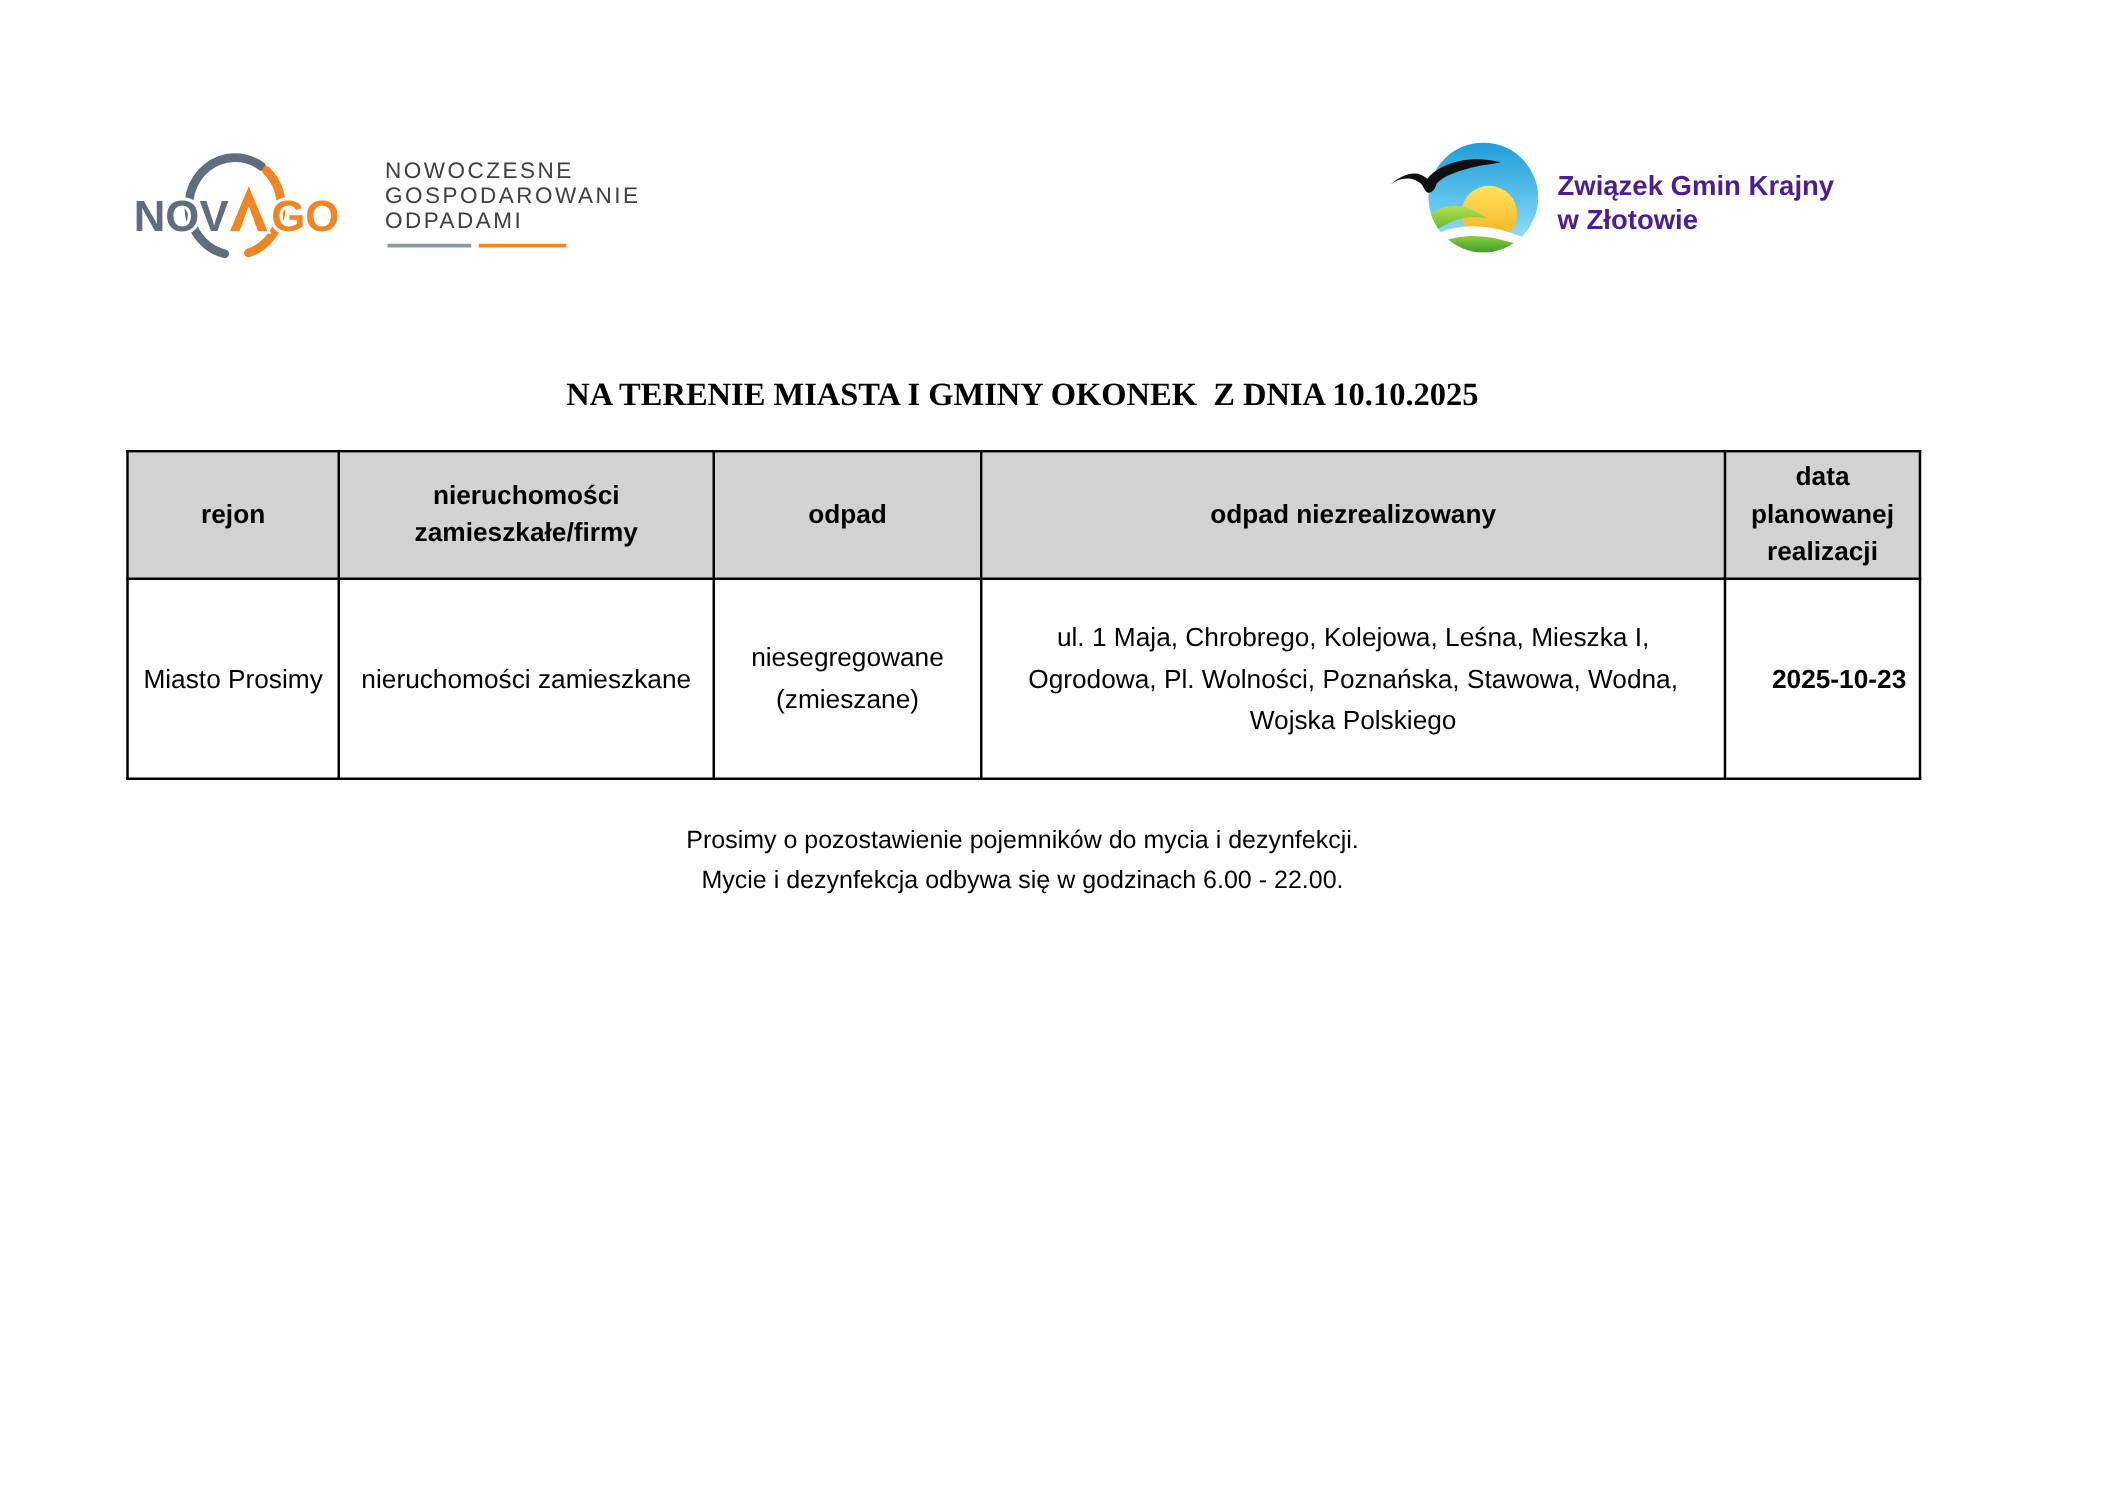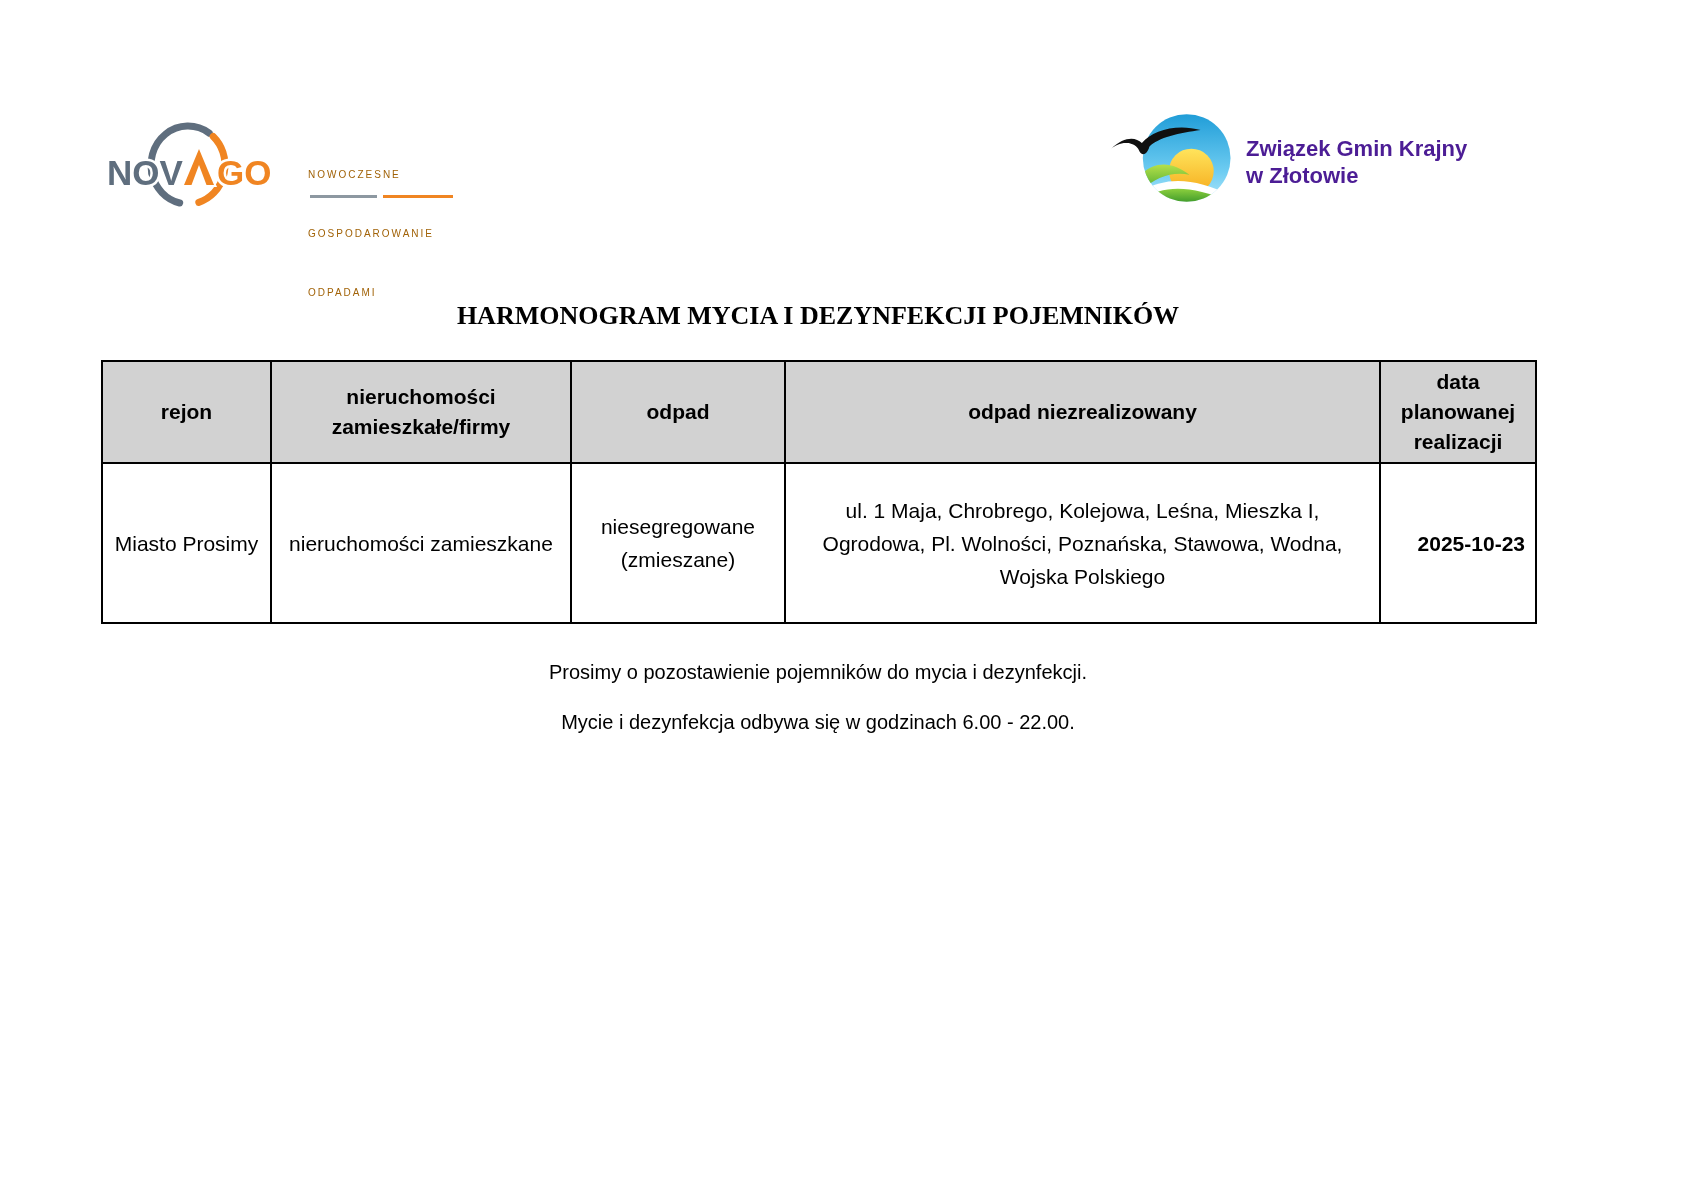--- a/index.html
+++ b/index.html
@@ -10,22 +10,22 @@
     color:#000;
     position:relative;
     overflow:hidden;
   }
   .abs { position:absolute; }
 
   
   #novago-logo { left:105px; top:115px; width:170px; height:100px; }
   #novago-tagline { left:308px; top:126px; }
   .tagline-line {
-    font-size:10px; line-height:20px; letter-spacing:2px;
-    color:#a16207; font-weight:400; white-space:nowrap;margin-top:39px;
+    font-size:18px; line-height:20px; letter-spacing:2px;
+    color:#404040; font-weight:400; white-space:nowrap;
   }
   #tagline-rule { left:310px; top:195px; display:flex; gap:6px; }
   .rule-gray  { width:67px; height:3px; background:#8d98a1; }
   .rule-orange{ width:70px; height:3px; background:#f08522; }
 
   
   #zgk-emblem { left:1098px; top:111px; width:140px; height:94px; }
   #zgk-name {
     left:1246px; top:135px;
     font-weight:bold; font-size:22px; line-height:27px;
@@ -57,21 +57,21 @@
     height:102px; line-height:30px;
   }
   tbody td { height:160px; line-height:33px; background:#ffffff; }
   .cell-date { font-weight:bold;text-align:right; }
 
   
   #notes {
     left:101px; top:660px; width:1434px;
     text-align:center; font-size:20px; line-height:24px;
   }
-  #notes .note-line2 { margin-top:26px; }
+  #notes .note-line2 { margin-top:8px; }
 </style>
 </head>
 <body>
 
 <svg id="novago-logo" class="abs" viewBox="0 0 170 100" aria-hidden="true">
   <path d="M48.2 63.3 A37 39 0 0 1 104.2 18.1" fill="none" stroke="#5f6e7e" stroke-width="7" stroke-linecap="round"></path>
   <path d="M108.2 21.5 A37 39 0 0 1 93.8 87.3" fill="none" stroke="#f08522" stroke-width="7" stroke-linecap="round"></path>
   <path d="M74.7 88 A37 39 0 0 1 47 58.8" fill="none" stroke="#5f6e7e" stroke-width="7" stroke-linecap="round"></path>
   <text x="2" y="70" font-size="35" font-weight="bold" fill="#5f6e7e" stroke="#ffffff" stroke-width="5" paint-order="stroke">NOV</text>
   <path d="M79 70 L94 34 L109 70 Z M94 50 L101.5 70 L86.5 70 Z" fill="#f08522" fill-rule="evenodd" stroke="#ffffff" stroke-width="4" paint-order="stroke"></path>
@@ -120,21 +120,20 @@
   </g>
   <path d="M14 40 C28 27 40 27 47 34 C58 20 85 13 110 20 C88 23 64 28 55 38 C53 46 47 49 44 42 C42 37 37 35 33 34 C25 33 19 36 14 40 Z" fill="#101010"></path>
 </svg>
 
 <div id="zgk-name" class="abs">
   <div>Związek Gmin Krajny</div>
   <div>w Złotowie</div>
 </div>
 
 <div id="doc-title" class="abs">
-  <div>HARMONOGRAM MYCIA I DEZYNFEKCJI POJEMNIKÓW</div>
   <div>NA TERENIE MIASTA I GMINY OKONEK  Z DNIA 10.10.2025</div>
   <div>DODATKOWY TERMIN</div>
 </div>
 
 <div id="schedule-table-wrap" class="abs">
   <table>
     <colgroup>
       <col style="width:169px">
         <col style="width:300px">
         <col style="width:214px">

